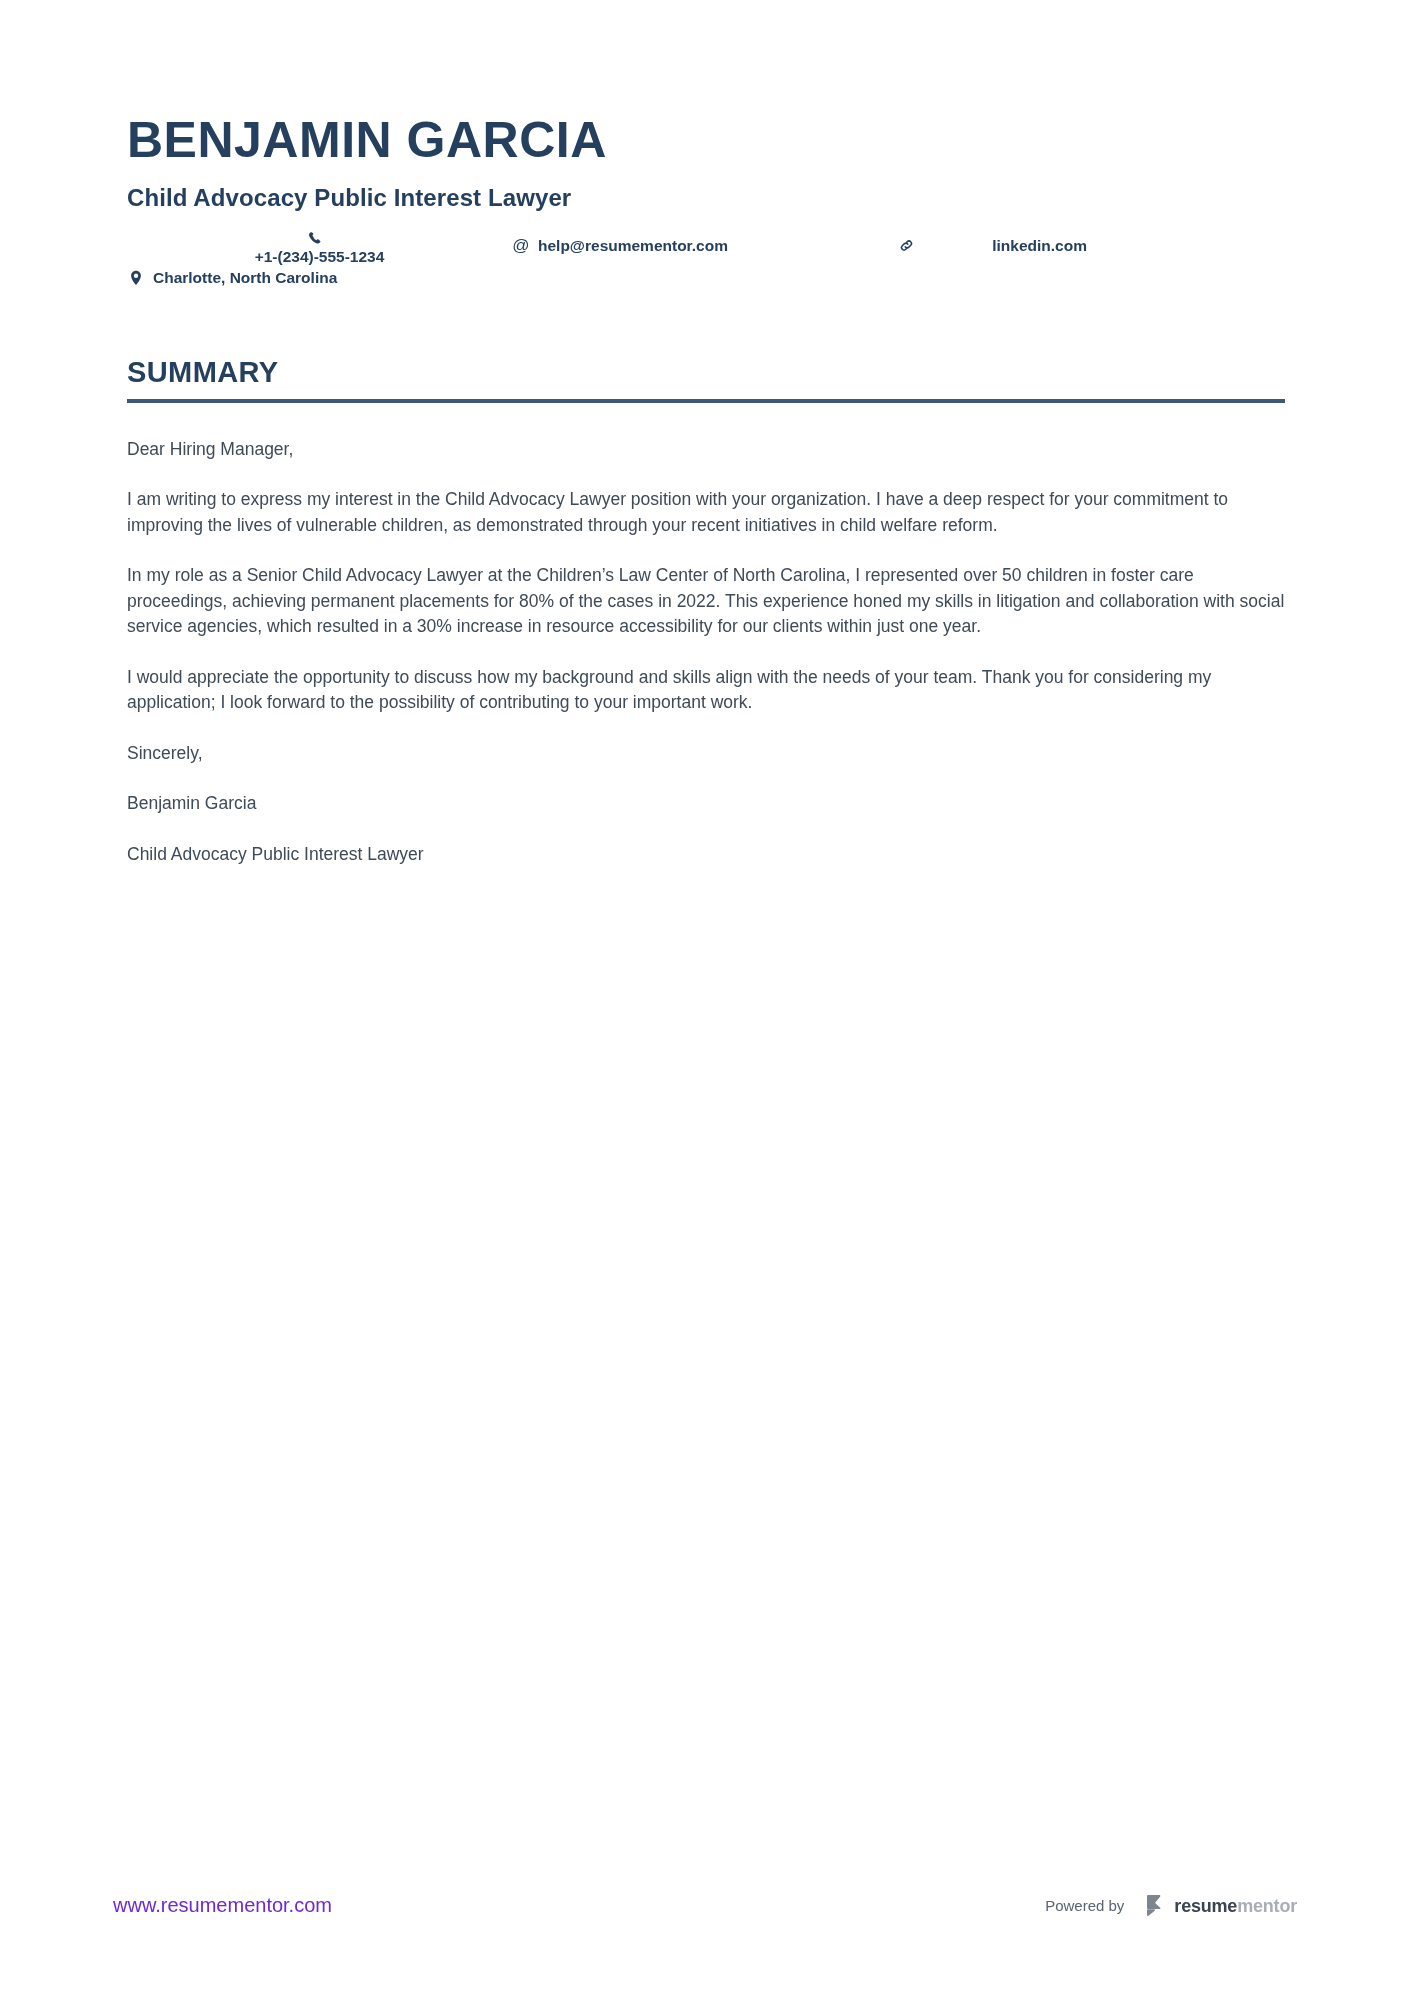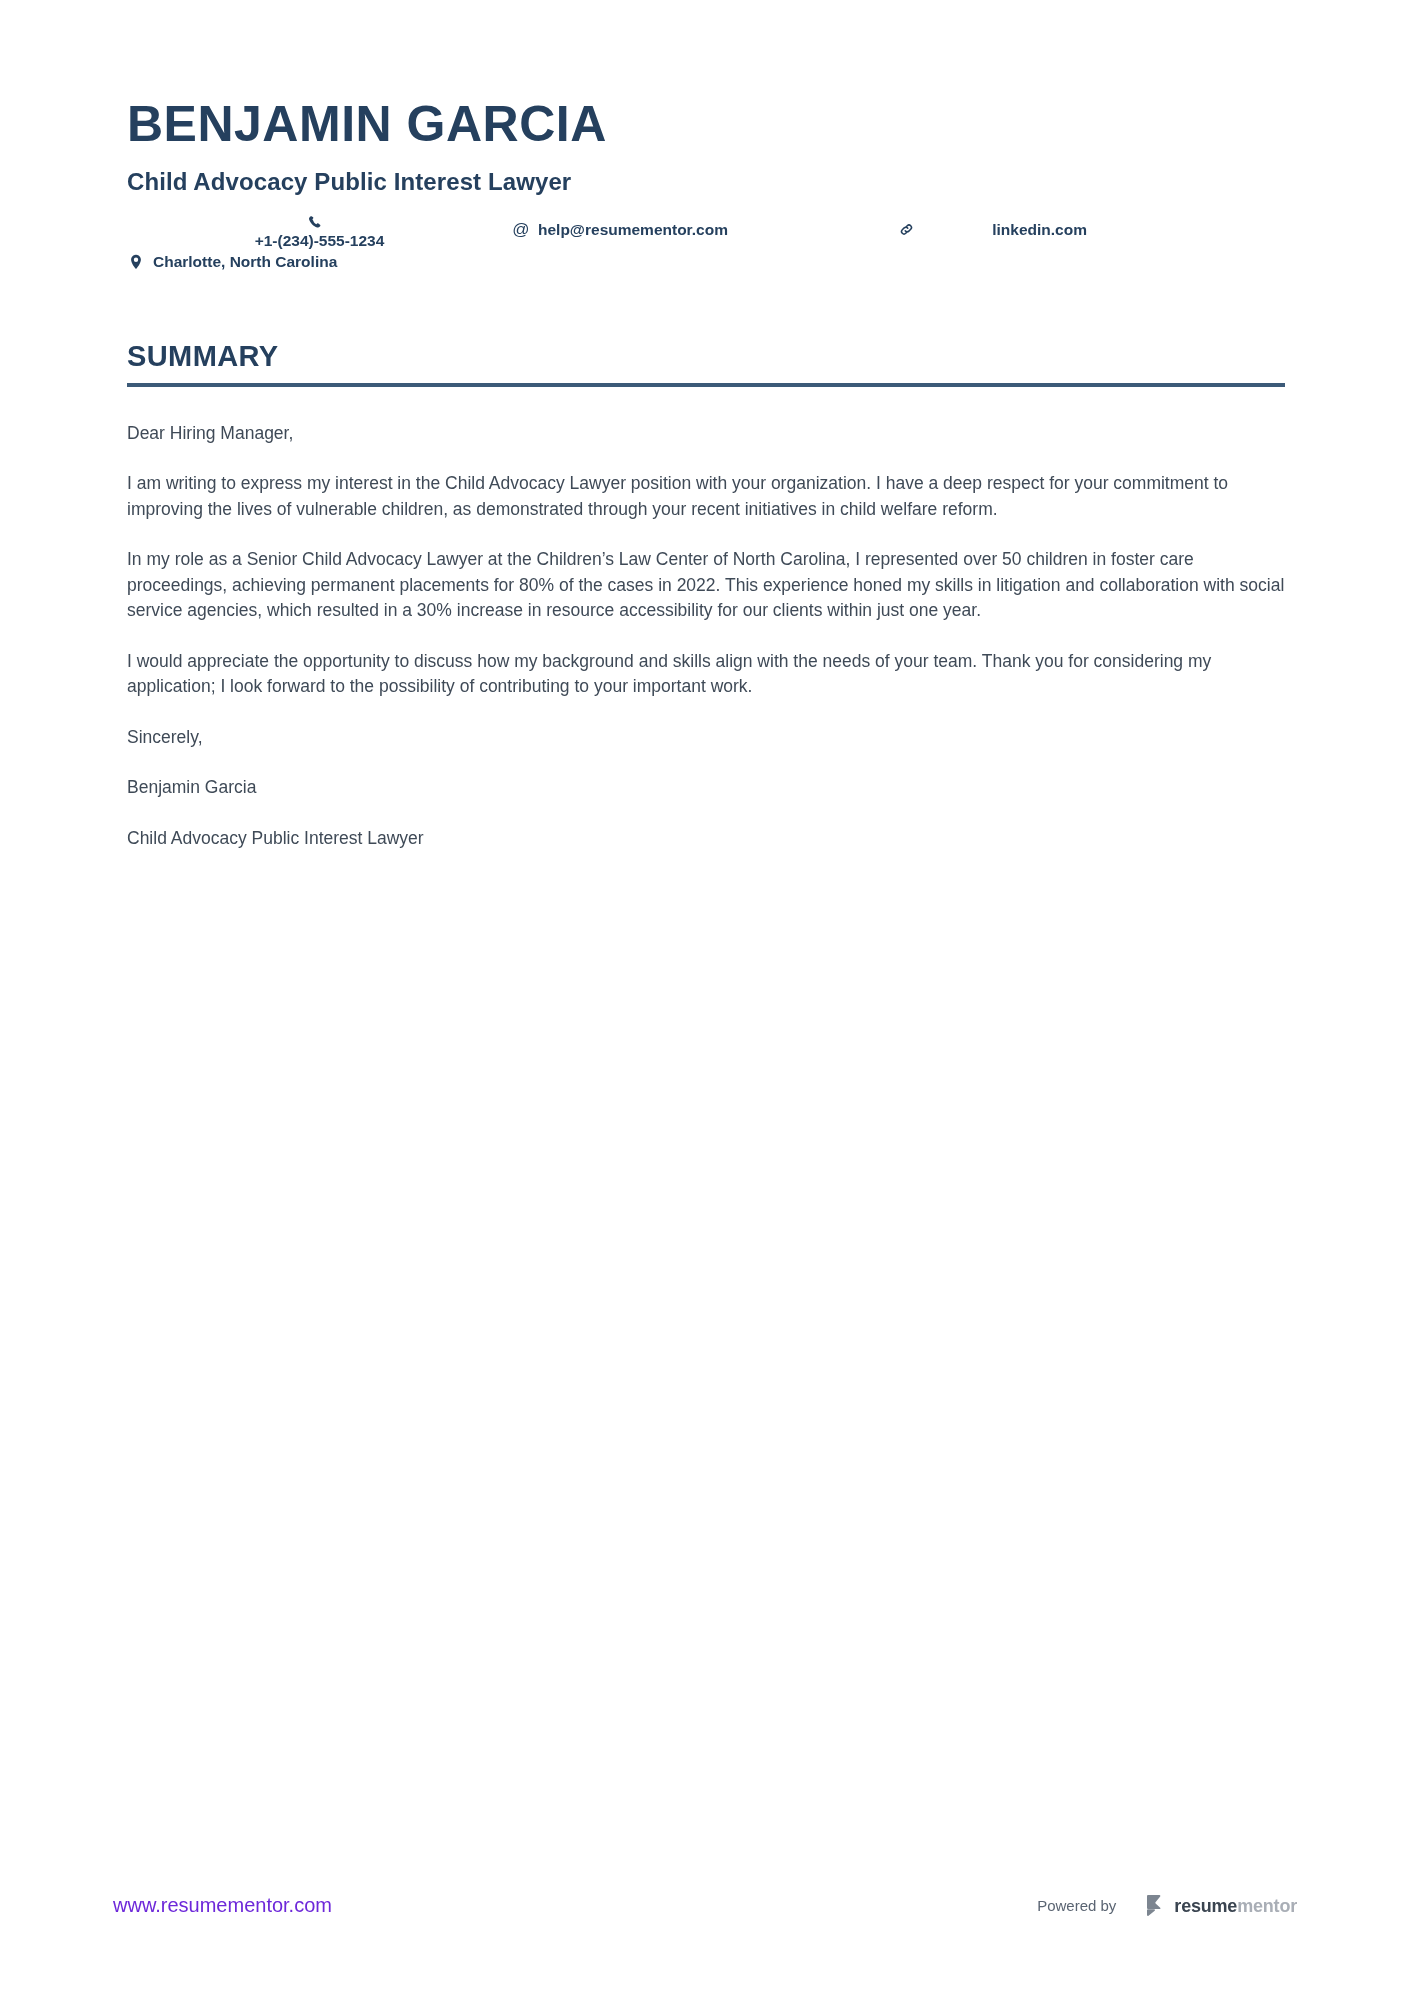--- a/index.html
+++ b/index.html
@@ -17,21 +17,21 @@
     position: relative;
     width: 1410px;
     height: 1995px;
     background: #ffffff;
     overflow: hidden;
   }
 
   .content {
     position: absolute;
     left: 127px;
-    top: 0;
+    top: 16px;
     width: 1158px;
   }
 
   
   .header {
     padding-top: 98px;
   }
   .name {
     font-size: 50px;
     font-weight: 700;
@@ -130,21 +130,21 @@
     color: #6d28d9;
     font-weight: 400;
   }
   .footer-right {
     display: flex;
     align-items: center;
   }
   .powered-by {
     font-size: 15px;
     color: #5A6472;
-    margin-right: 30px;
+    margin-right: 22px;
     font-weight: 400;
   }
   .brand {
     display: flex;
     align-items: center;
   }
   .brand-mark {
     width: 21px;
     height: 23px;
     margin-right: 7px;

